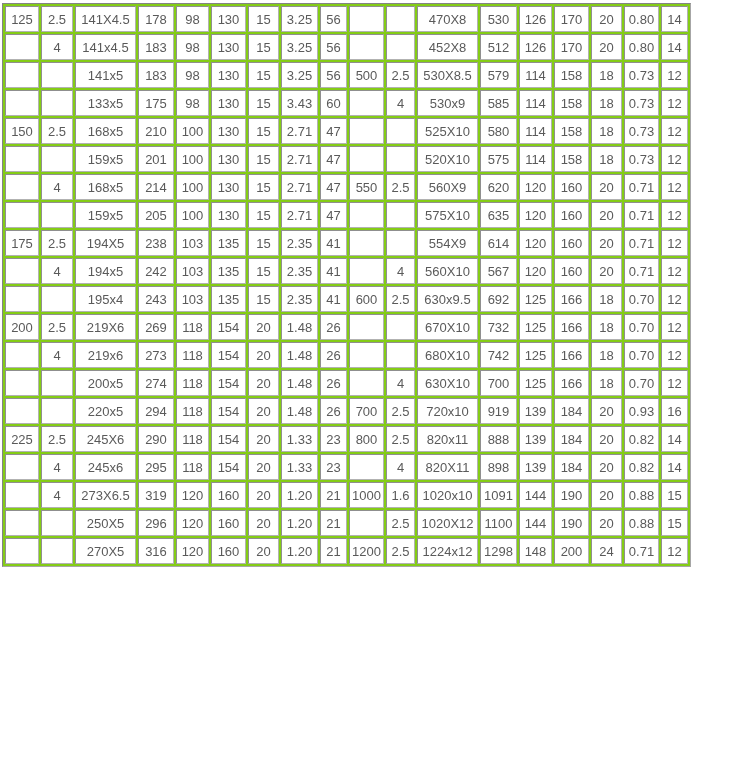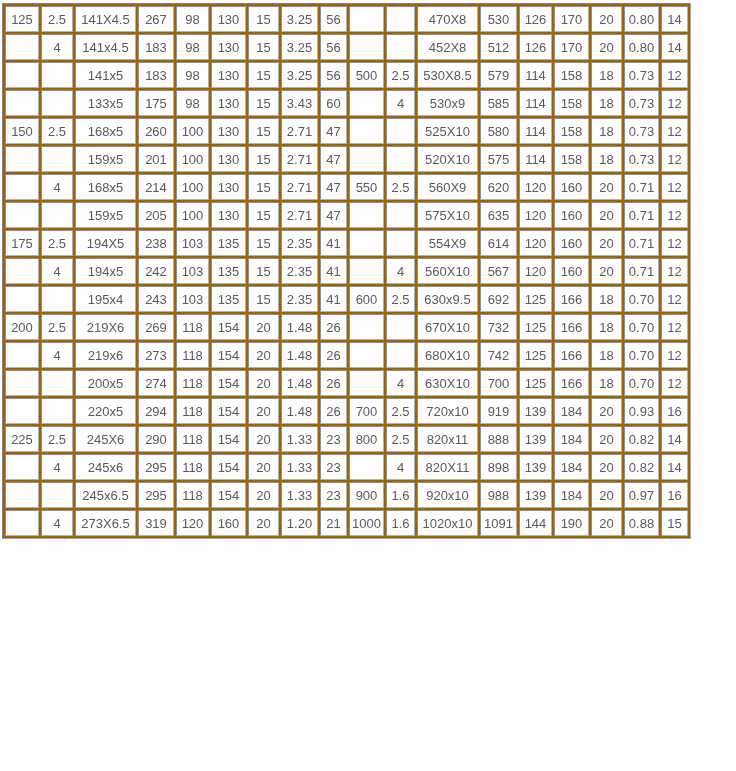--- a/index.html
+++ b/index.html
@@ -16,21 +16,21 @@
   .page {
     padding: 3px 0 0 2px;
   }
   table.data-table {
     border-collapse: separate;
     border-spacing: 2px;
     table-layout: fixed;
     width: 635px;
     border: 1px solid;
     border-color: #848484 #a6a6a6 #a6a6a6 #848484;
-    background: #a16207;
+    background: #84cc16;
   }
   table.data-table td {
     border: 1px solid;
     border-color: #8f8f8f #b2b2b2 #b2b2b2 #8f8f8f;
     height: 24px;
     padding: 0 1px;
     text-align: center;
     vertical-align: middle;
     font-size: 13px;
     color: #5a5a5a;
@@ -80,21 +80,21 @@
         <col class="c14">
       <col class="c15">
         <col class="c16">
         <col class="c17">
     </colgroup>
     <tbody>
         <tr>
           <td>125</td>
           <td>2.5</td>
           <td>141X4.5</td>
-          <td>267</td>
+          <td>178</td>
           <td>98</td>
           <td>130</td>
           <td>15</td>
           <td>3.25</td>
           <td>56</td>
           <td></td>
           <td></td>
           <td>470X8</td>
           <td>530</td>
           <td>126</td>
@@ -160,21 +160,21 @@
           <td>114</td>
           <td>158</td>
           <td>18</td>
           <td>0.73</td>
           <td>12</td>
         </tr>
         <tr>
           <td>150</td>
           <td>2.5</td>
           <td>168x5</td>
-          <td>260</td>
+          <td>210</td>
           <td>100</td>
           <td>130</td>
           <td>15</td>
           <td>2.71</td>
           <td>47</td>
           <td></td>
           <td></td>
           <td>525X10</td>
           <td>580</td>
           <td>114</td>
@@ -415,40 +415,20 @@
           <td>23</td>
           <td></td>
           <td>4</td>
           <td>820X11</td>
           <td>898</td>
           <td>139</td>
           <td>184</td>
           <td>20</td>
           <td>0.82</td>
           <td>14</td>
-        </tr>
-        <tr>
-          <td></td>
-          <td></td>
-          <td>245x6.5</td>
-          <td>295</td>
-          <td>118</td>
-          <td>154</td>
-          <td>20</td>
-          <td>1.33</td>
-          <td>23</td>
-          <td>900</td>
-          <td>1.6</td>
-          <td>920x10</td>
-          <td>988</td>
-          <td>139</td>
-          <td>184</td>
-          <td>20</td>
-          <td>0.97</td>
-          <td>16</td>
         </tr>
         <tr>
           <td></td>
           <td>4</td>
           <td>273X6.5</td>
           <td>319</td>
           <td>120</td>
           <td>160</td>
           <td>20</td>
           <td>1.20</td>
@@ -456,15 +436,55 @@
           <td>1000</td>
           <td>1.6</td>
           <td>1020x10</td>
           <td>1091</td>
           <td>144</td>
           <td>190</td>
           <td>20</td>
           <td>0.88</td>
           <td>15</td>
         </tr>
+        <tr>
+          <td></td>
+          <td></td>
+          <td>250X5</td>
+          <td>296</td>
+          <td>120</td>
+          <td>160</td>
+          <td>20</td>
+          <td>1.20</td>
+          <td>21</td>
+          <td></td>
+          <td>2.5</td>
+          <td>1020X12</td>
+          <td>1100</td>
+          <td>144</td>
+          <td>190</td>
+          <td>20</td>
+          <td>0.88</td>
+          <td>15</td>
+        </tr>
+        <tr>
+          <td></td>
+          <td></td>
+          <td>270X5</td>
+          <td>316</td>
+          <td>120</td>
+          <td>160</td>
+          <td>20</td>
+          <td>1.20</td>
+          <td>21</td>
+          <td>1200</td>
+          <td>2.5</td>
+          <td>1224x12</td>
+          <td>1298</td>
+          <td>148</td>
+          <td>200</td>
+          <td>24</td>
+          <td>0.71</td>
+          <td>12</td>
+        </tr>
       </tbody>
   </table>
 </div>
 
 </body></html>

